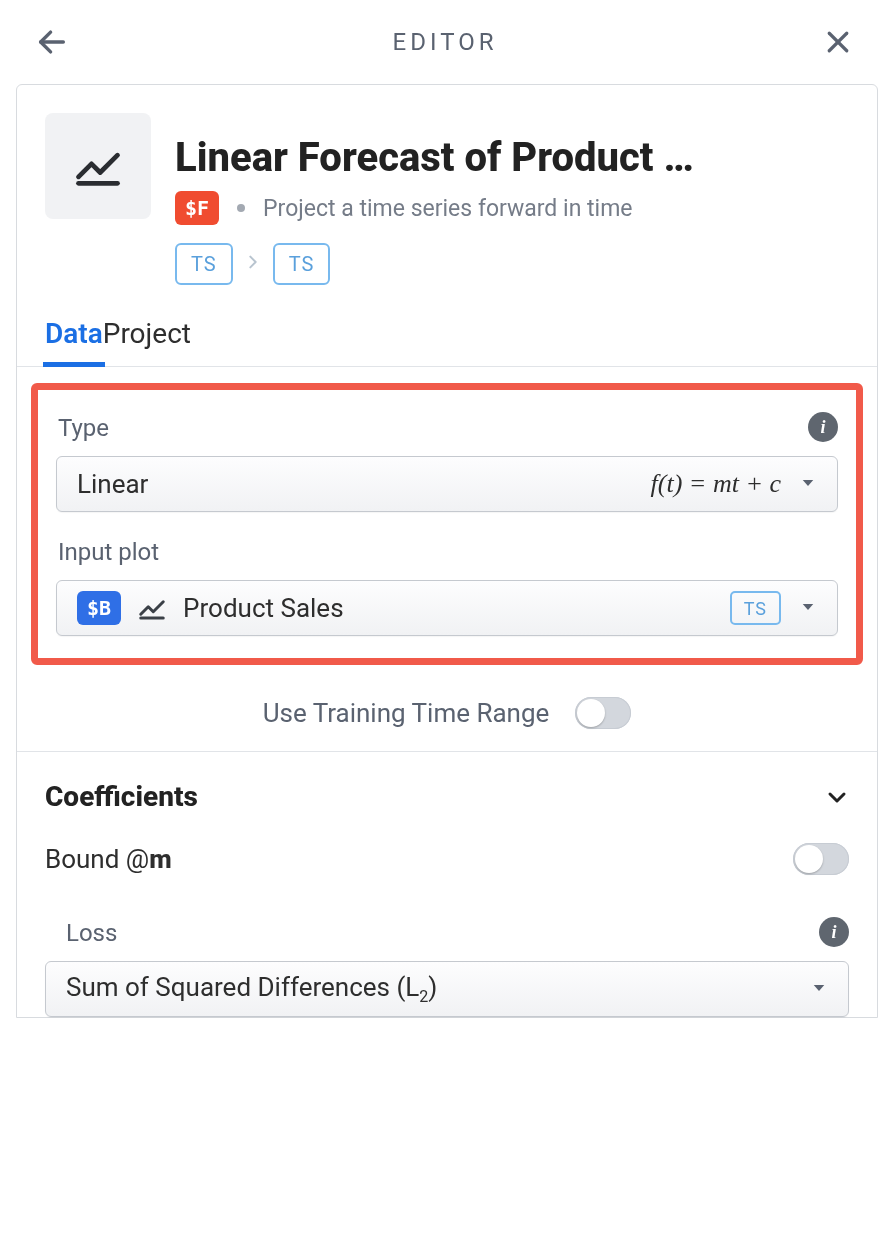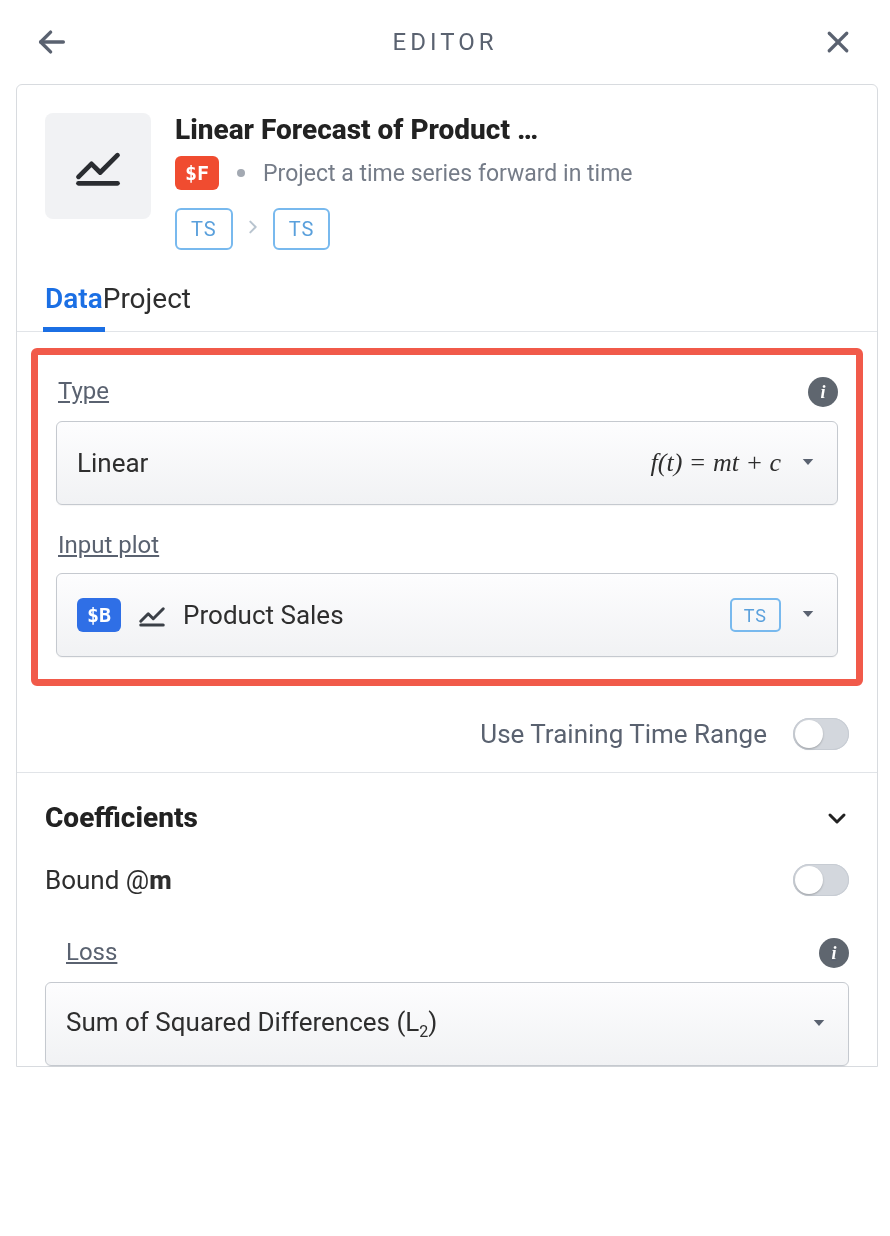--- a/index.html
+++ b/index.html
@@ -54,22 +54,22 @@
     border-top-left-radius: 6px; border-top-right-radius: 6px;
     background: var(--bg);
   }
 
   
   .hero { display:flex; gap:24px; padding: 28px 28px 10px 28px; }
   .hero-icon { width:106px; height:106px; border-radius:8px; background:#f1f2f4;
     display:flex; align-items:center; justify-content:center; color:#2a2d31; }
   .hero-icon svg { width:52px; height:52px; }
   .hero-main { flex:1; min-width:0; }
-  .hero-title { font-size:28px; font-weight:800; color:var(--text-900);
-    white-space:nowrap; overflow:hidden; text-overflow:ellipsis; }
+  .hero-title { font-size:40px; font-weight:800; color:var(--text-900);
+    white-space:nowrap; overflow:hidden; text-overflow:ellipsis;margin-top:21px; }
   .hero-sub { margin-top:10px; display:flex; align-items:center; gap:18px; color:var(--text-400); font-size:23px;}
   .badge { display:inline-flex; align-items:center; justify-content:center;
     height:34px; padding:0 10px; border-radius:6px; font-family: ui-monospace,SFMono-Regular,Menlo,monospace;
     font-weight:700; font-size:20px; }
   .badge.orange { background:var(--orange); color:#fff; }
   .badge.blue { background:var(--blue-fill); color:#fff; }
   .dot { width:8px; height:8px; border-radius:50%; background:#a3a9b2; flex:0 0 auto; }
   .bc { margin-top:18px; display:flex; align-items:center; gap:12px; }
   .ts-chip { border:2px solid var(--ts-border); color:var(--ts-text);
     height:42px; padding:0 14px; border-radius:6px; display:inline-flex; align-items:center;
@@ -80,42 +80,42 @@
   
   .tabs { display:flex; padding: 22px 28px 0 28px; border-bottom:1px solid var(--border); }
   .tab { padding-bottom:16px; font-size:28px; color:var(--text-800); cursor:pointer; position:relative; }
   .tab.active { color: var(--blue); font-weight:600; }
   .tab.active::after { content:""; position:absolute; left:-2px; right:-2px; bottom:-1px; height:5px; background:var(--blue); }
 
   
   .hl { margin: 16px 14px 10px 14px; border:7px solid var(--highlight);
     border-radius:6px; padding: 18px 18px 22px 18px; }
 
-  .field-label { color:var(--text-500); font-size:24px; margin:4px 0 14px 2px; display:flex; align-items:flex-start;text-decoration:underline; }
+  .field-label { color:var(--text-500); font-size:24px; margin:4px 0 14px 2px; display:flex; align-items:flex-end; }
   .field-label .spacer { flex:1; }
   .info { width:30px; height:30px; border-radius:50%; background:var(--info); color:#fff;
     display:inline-flex; align-items:center; justify-content:center; font-family:Georgia,serif;
     font-style:italic; font-weight:700; font-size:18px; }
 
   .select {
-    height:84px; border:1px solid var(--select-border); border-radius:6px;
+    height:56px; border:1px solid var(--select-border); border-radius:6px;
     background: var(--select-bg); display:flex; align-items:center; padding:0 20px;
     cursor:pointer; position:relative;
     box-shadow: 0 1px 1px rgba(0,0,0,.04);
   }
   .select .caret { margin-left:auto; color:var(--text-500); }
   .select .right-slot { margin-left:auto; display:flex; align-items:center; gap:18px; }
   .select .formula { font-family: "Times New Roman", Georgia, serif; font-style:italic; font-size:26px; color:var(--text-800);margin-left:32px; }
   .select .label { font-size:26px; }
 
   .plot-select .left { display:flex; align-items:center; gap:16px; }
   .plot-icon { color:#3b4047; }
   .plot-icon svg { width:30px; height:30px; display:block; }
 
-  .row { display:flex; align-items:center; justify-content:flex-end;
+  .row { display:flex; align-items:center; justify-content:center;
     padding: 22px 28px; gap: 26px; }
   .row-label { color: var(--text-500); font-size:26px; }
 
   .toggle { width:56px; height:32px; border-radius:16px; background:var(--toggle-track);
     position:relative; box-shadow: inset 0 0 0 1px #c7ccd3; cursor:pointer; }
   .toggle .knob { position:absolute; top:2px; left:2px; width:28px; height:28px;
     border-radius:50%; background:var(--toggle-knob); box-shadow:0 1px 2px rgba(0,0,0,.25);} 
 
   .section-sep { border-top:1px solid var(--border); }
 

